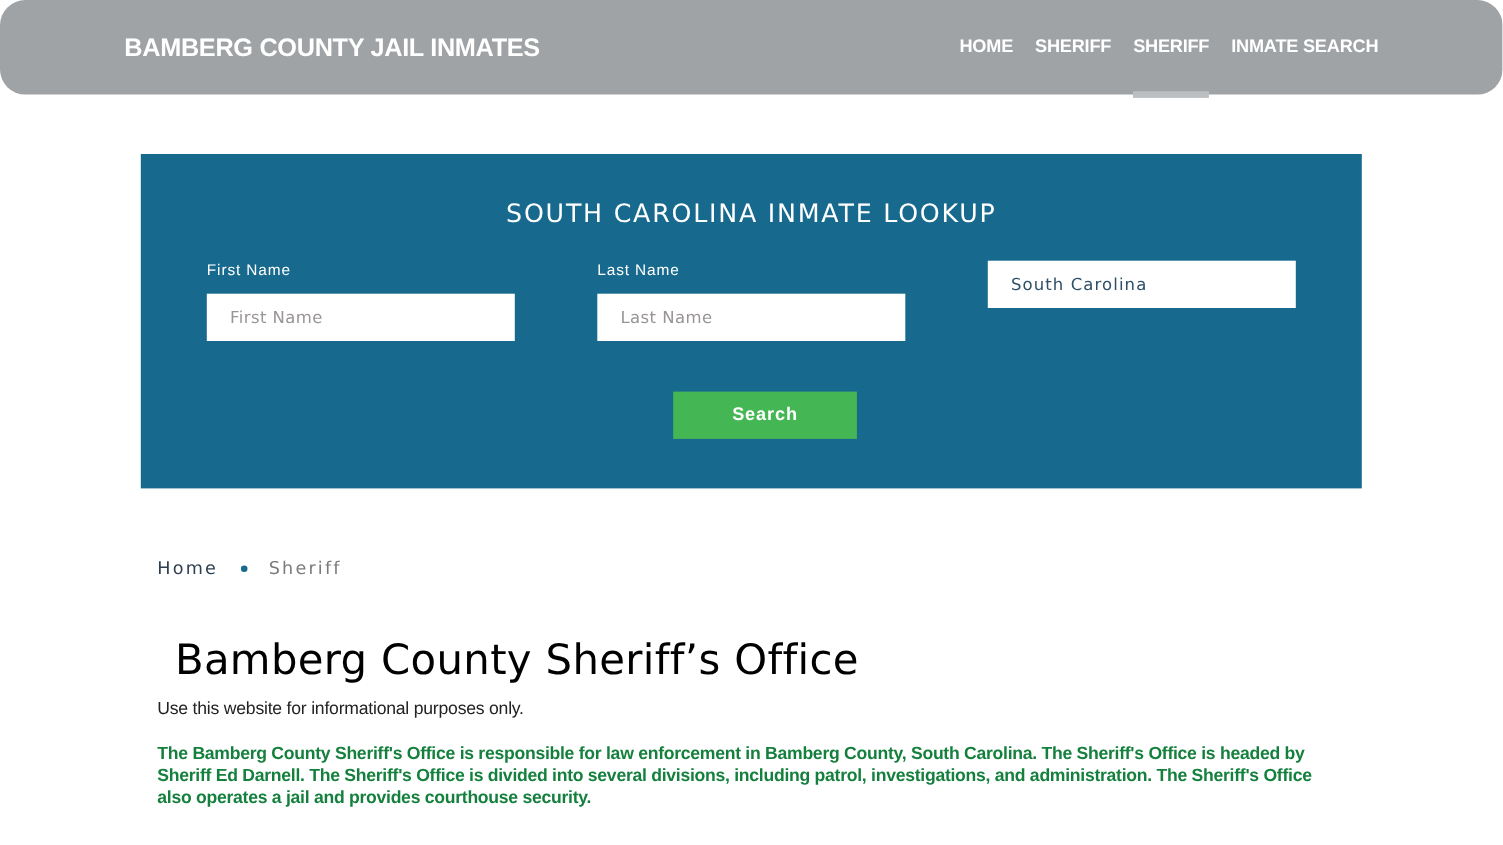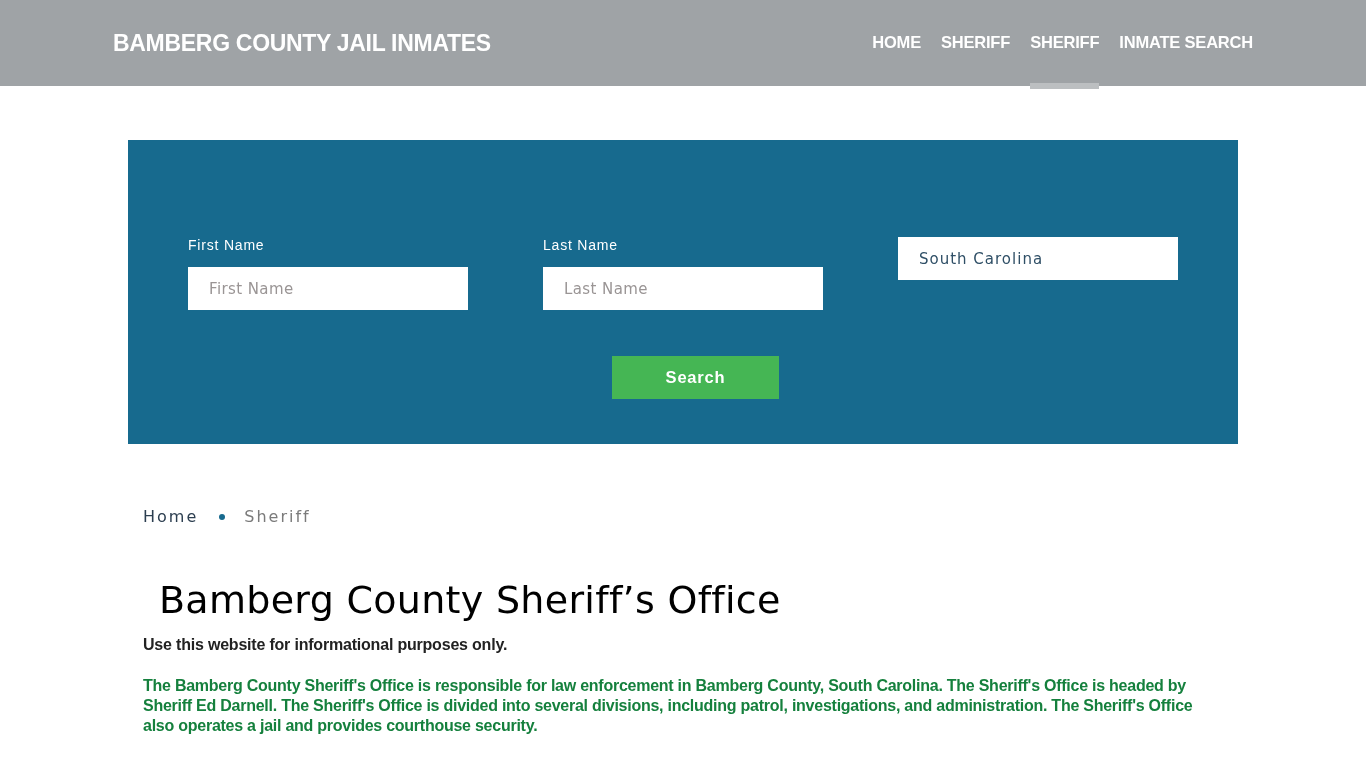--- a/index.html
+++ b/index.html
@@ -2,20 +2,21 @@
 <html><head>
   <meta charset="utf-8">
   <style>
     * { box-sizing: border-box; margin: 0; padding: 0; }
     html, body { width: 1366px; height: 768px; overflow: hidden; background: #ffffff; }
     body { font-family: "Liberation Sans", sans-serif; position: relative; }
 
     .topbar {
       position: absolute; left: 0; top: 0; width: 1366px; height: 86px;
       background: #9fa3a6;
+      border-radius: 23px;
     }
     .brand {
       position: absolute; left: 113px; top: 30px;
       color: #ffffff; font-weight: bold; font-size: 23px; letter-spacing: -0.3px;
       font-family: "Liberation Sans", sans-serif;
     }
     .nav { position: absolute; top: 33px; right: 113px; display: flex; gap: 0; }
     .nav-item {
       color: #ffffff; font-weight: bold; font-size: 16.5px; letter-spacing: -0.2px;
       margin-left: 20px; position: relative; cursor: pointer;
@@ -69,21 +70,21 @@
     }
     .crumb-current { color: #7b7b7b; }
 
     .page-title {
       position: absolute; left: 159px; top: 578px;
       font-size: 38px; color: #000000; font-weight: normal; letter-spacing: 0.3px;
       font-family: "DejaVu Sans", sans-serif;
     }
     .intro {
       position: absolute; left: 143px; top: 636px; font-size: 16px; color: #222;
-      font-weight: bold; font-family: "Liberation Sans", sans-serif; letter-spacing: -0.2px;
+      font-weight: normal; font-family: "Liberation Sans", sans-serif; letter-spacing: -0.2px;
     }
     .para {
       position: absolute; left: 143px; top: 676px; width: 1080px;
       font-size: 16px; line-height: 20px; color: #15803d; font-weight: bold;
       font-family: "Liberation Sans", sans-serif; letter-spacing: -0.25px;
     }
   </style>
 </head>
 <body>
 
@@ -91,20 +92,21 @@
   <div class="brand">BAMBERG COUNTY JAIL INMATES</div>
   <nav class="nav">
     <span class="nav-item">HOME</span>
     <span class="nav-item">SHERIFF</span>
     <span class="nav-item active">SHERIFF</span>
     <span class="nav-item">INMATE SEARCH</span>
   </nav>
 </div>
 
 <section class="lookup">
+  <h2 class="lookup-title">SOUTH CAROLINA INMATE LOOKUP</h2>
 
   <div class="field field-first">
     <label>First Name</label>
     <input class="input" type="text" placeholder="First Name" style="">
   </div>
 
   <div class="field field-last">
     <label>Last Name</label>
     <input class="input" type="text" placeholder="Last Name" style="">
   </div>

